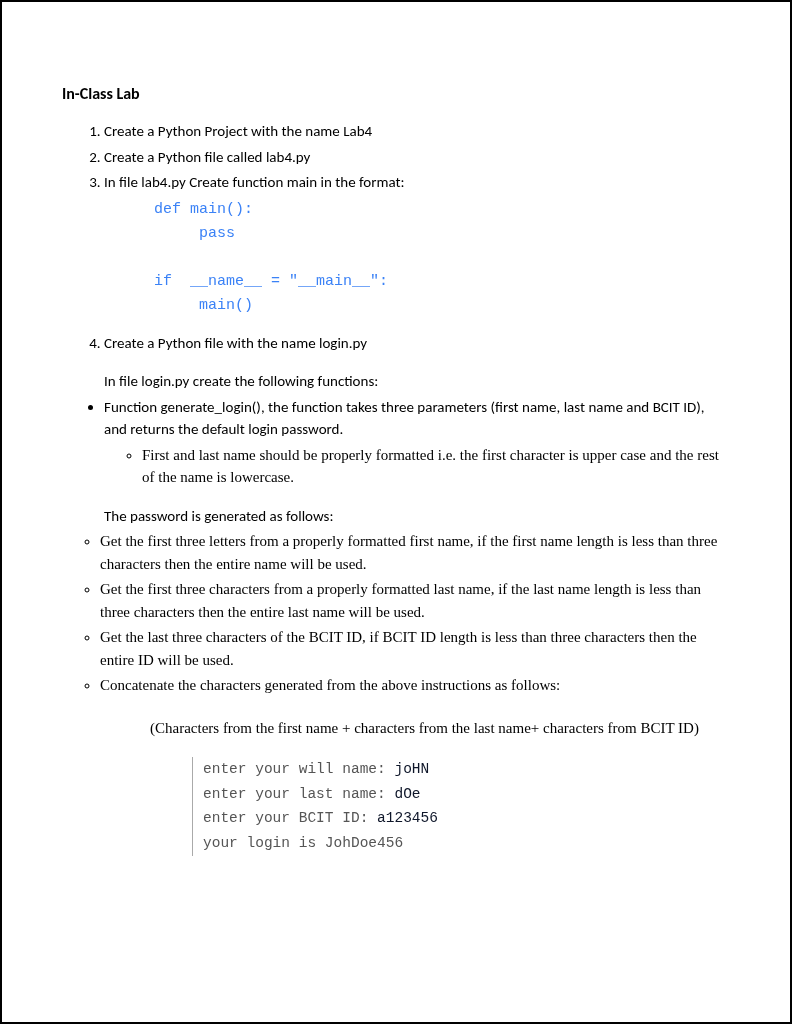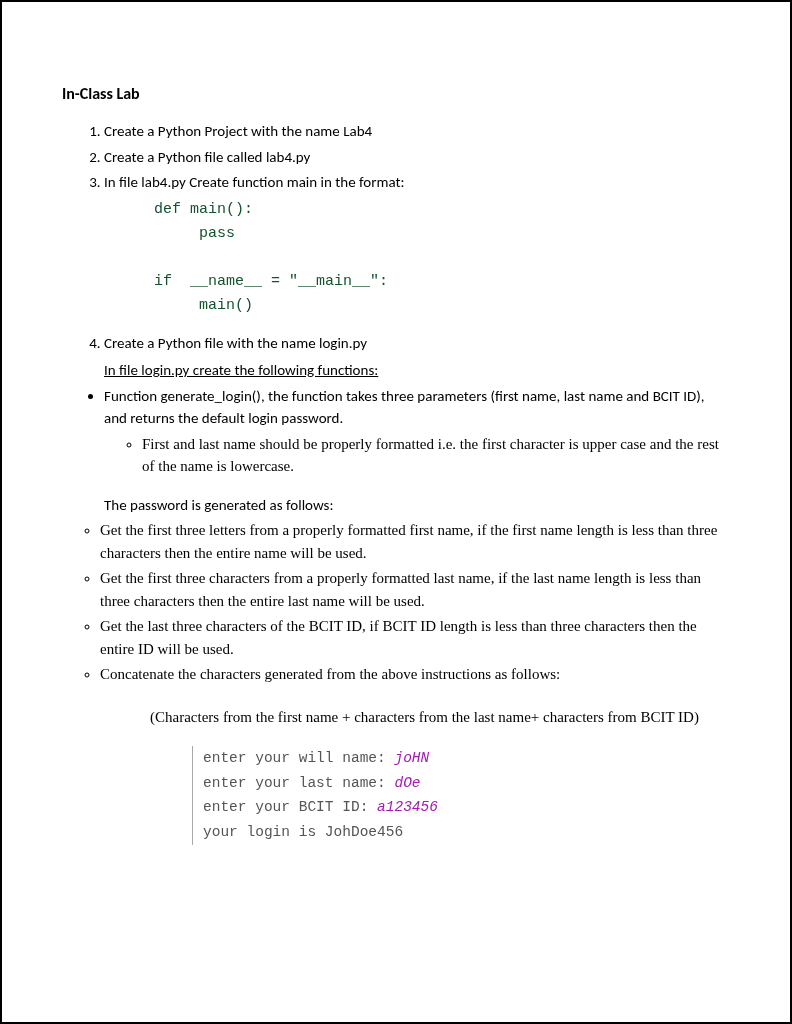--- a/index.html
+++ b/index.html
@@ -30,25 +30,24 @@
     ol.main-list > li {
       margin-bottom: 3px;
     }
     .code-block {
       font-family: "Courier New", monospace;
       margin-left: 50px;
       margin-top: 4px;
       margin-bottom: 14px;
       line-height: 1.6;
       white-space: pre;
-      color: #14532d;
+      color: #3b82f6;
     }
     .sub-text {
-      margin-top: 5px;
-      text-decoration: underline;
+      margin-top: 16px;
     }
     ul.bullet-list {
       list-style: disc;
       margin-left: 42px;
       margin-top: 2px;
     }
     ul.bullet-list > li {
       margin-bottom: 16px;
     }
     ul.circle-list {
@@ -75,22 +74,21 @@
       font-family: "Courier New", monospace;
       margin-left: 130px;
       margin-top: 18px;
       border-left: 1.5px solid #aaa;
       padding-left: 10px;
       line-height: 1.7;
       font-size: 14.5px;
       color: #555;
     }
     .terminal .input {
-      color: #a21caf;
-      font-style: italic;
+      color: #0f172a;
     }
   </style>
 </head>
 <body>
 
 <div class="title">In-Class Lab</div>
 
 <ol class="main-list">
   <li>Create a Python Project with the name Lab4</li>
   <li>Create a Python file called lab4.py</li>

